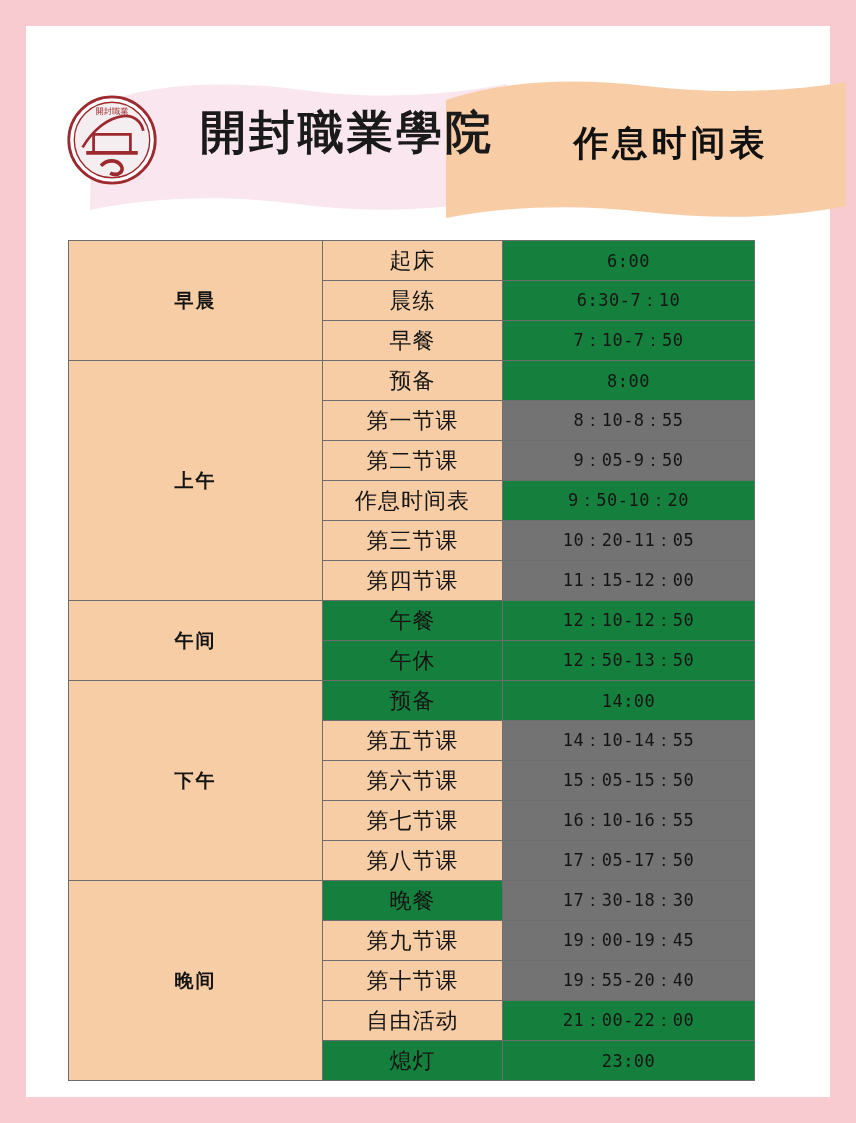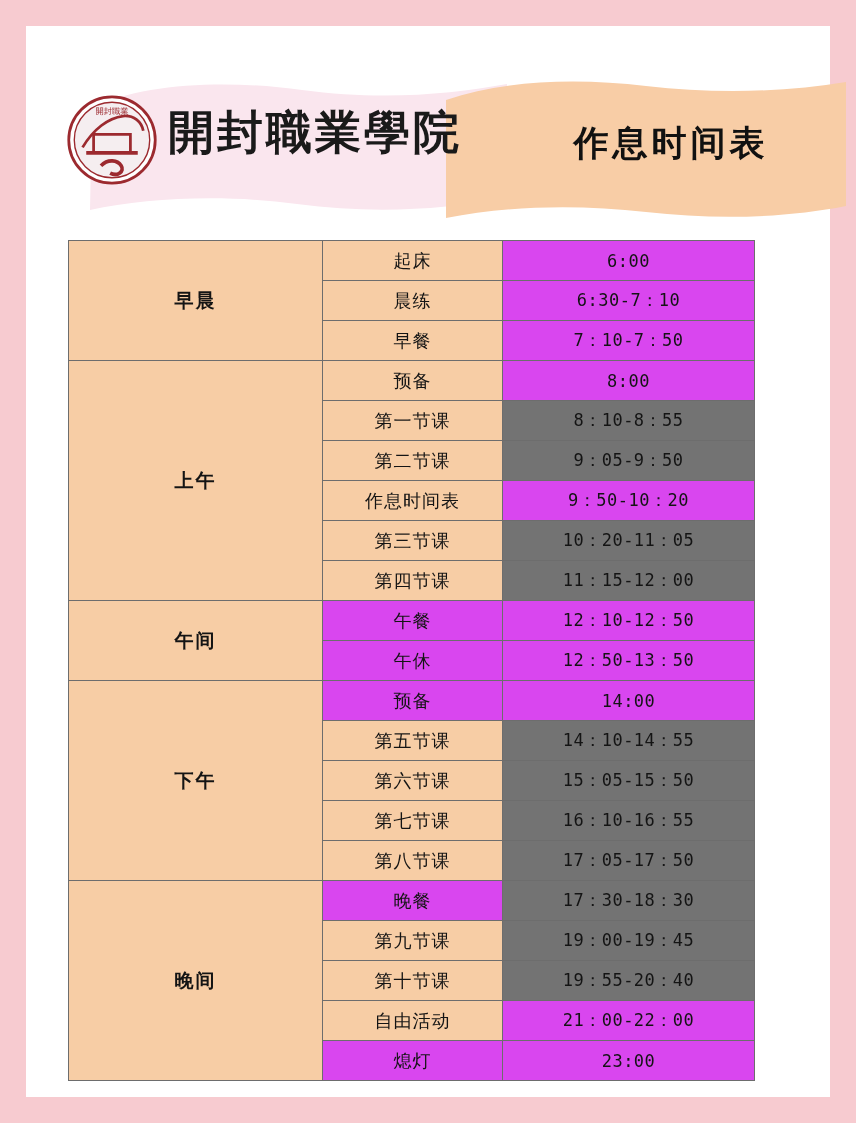--- a/index.html
+++ b/index.html
@@ -48,21 +48,21 @@
     height: 140px;
   }
   .logo {
     position: absolute;
     left: 40px; top: 34px;
     width: 92px;
     height: 92px;
   }
   .college-name {
     position: absolute;
-    left: 124px; top: 42px;
+    left: 156px; top: 42px;
     width: 330px;
     text-align: center;
     font-family: "DejaVu Serif", serif;
     font-size: 46px;
     font-weight: bold;
     color: #1a1a1a;
     letter-spacing: 3px;
     white-space: nowrap;
   }
   .college-name-en {
@@ -109,30 +109,30 @@
   .col-period { width: 254px; }
   .col-item   { width: 180px; }
   .col-time   { width: 252px; }
 
   td.period {
     font-size: 19px;
     font-weight: bold;
     letter-spacing: 2px;
   }
   td.item {
-    font-size: 18px;
+    font-size: 22px;
     letter-spacing: 1px;
   }
   td.time {
     font-family: "DejaVu Sans Mono", monospace;
     font-size: 17px;
     letter-spacing: 0.5px;
   }
   .bg-peach { background: #f7cda5; }
-  .bg-pink  { background: #d946ef; }
+  .bg-pink  { background: #15803d; }
   .bg-peach-lt { background: #737373; }
 </style>
 </head>
 <body>
 
 <div class="page">
   <div class="inner-white"></div>
 
   <div class="header">
 

